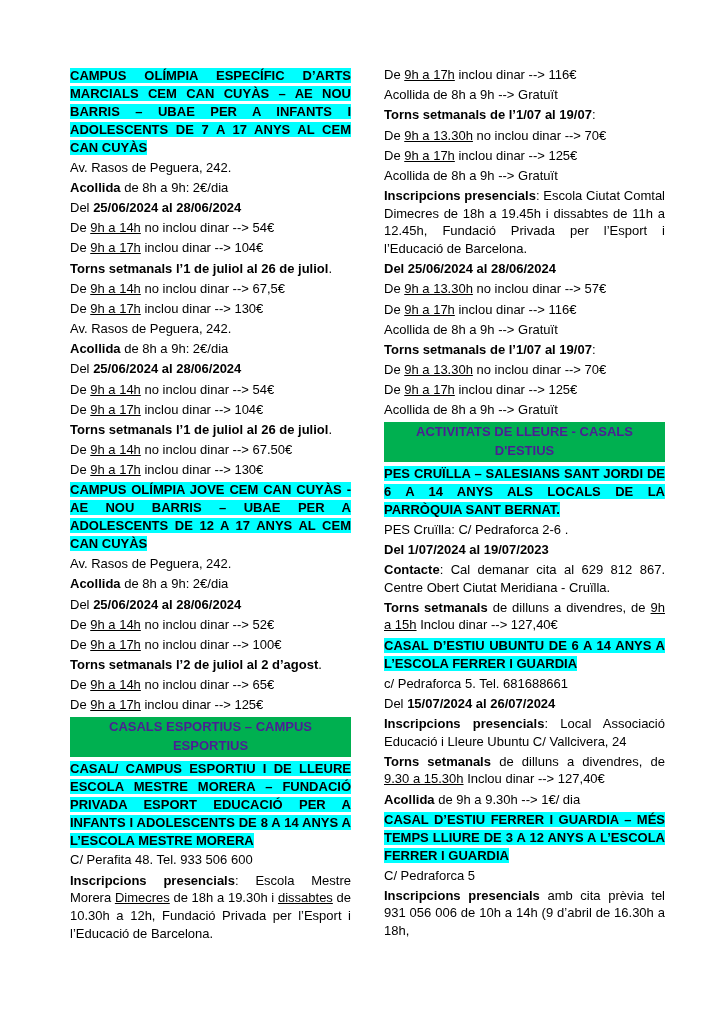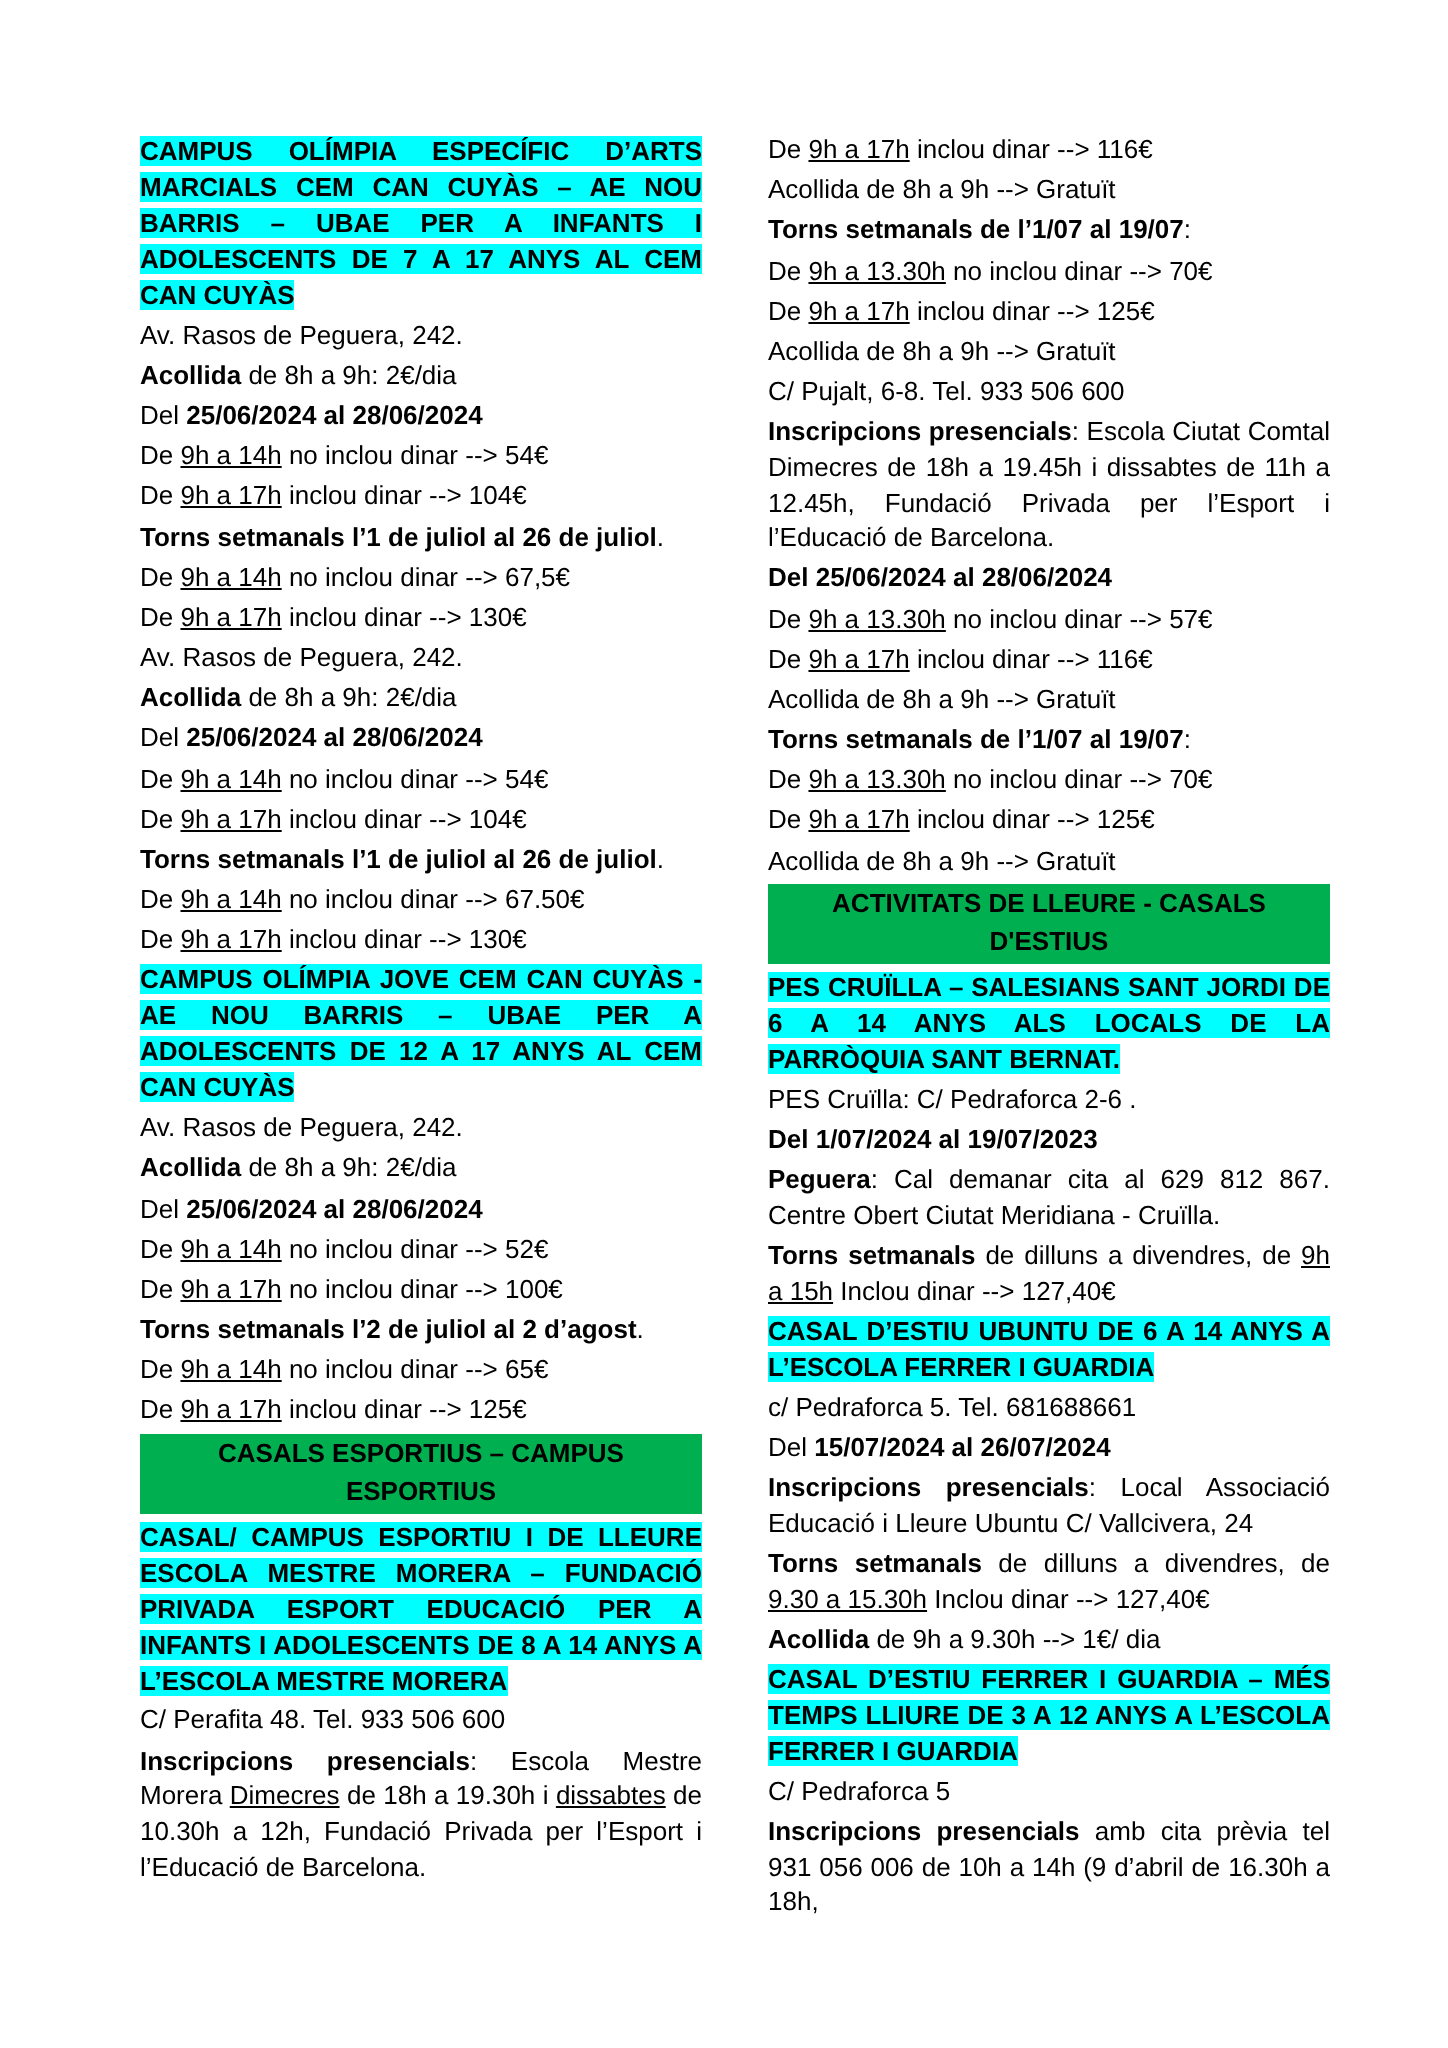--- a/index.html
+++ b/index.html
@@ -33,21 +33,21 @@
   .title {
     margin: 1px 0 2px 0;
     font-weight: bold;
     text-align: justify;
     line-height: 1.38;
   }
   .title .hl { background: #00FFFF; }
   .section {
     margin: 3px 0 3px 0;
     background: #00B050;
-    color: #000000;
+    color: #4c1d95;
     font-weight: bold;
     text-align: center;
     line-height: 1.45;
     padding: 1px 4px;
   }
   .b { font-weight: bold; }
   .u { text-decoration: underline; }
 </style>
 </head>
 <body>
@@ -85,35 +85,34 @@
       <p class="para"><span>C/ Perafita 48. Tel. 933 506 600</span></p>
       <p class="para"><span class="b">Inscripcions presencials</span><span>: Escola Mestre Morera </span><span class="u">Dimecres</span><span> de 18h a 19.30h i </span><span class="u">dissabtes</span><span> de 10.30h a 12h, Fundació Privada per l’Esport i l’Educació de Barcelona.</span></p>
     </div>
   <div class="col" id="col-right">
       <p class="para"><span>De </span><span class="u">9h a 17h</span><span> inclou dinar --&gt; 116€</span></p>
       <p class="para"><span>Acollida de 8h a 9h --&gt; Gratuït</span></p>
       <p class="para"><span class="b">Torns setmanals de l’1/07 al 19/07</span><span>:</span></p>
       <p class="para"><span>De </span><span class="u">9h a 13.30h</span><span> no inclou dinar --&gt; 70€</span></p>
       <p class="para"><span>De </span><span class="u">9h a 17h</span><span> inclou dinar --&gt; 125€</span></p>
       <p class="para"><span>Acollida de 8h a 9h --&gt; Gratuït</span></p>
-      <p class="para"><span>C/ Pujalt, 6-8. Tel. 933 506 600</span></p>
       <p class="para"><span class="b">Inscripcions presencials</span><span>: Escola Ciutat Comtal Dimecres de 18h a 19.45h i dissabtes de 11h a 12.45h, Fundació Privada per l’Esport i l’Educació de Barcelona.</span></p>
       <p class="para"><span class="b">Del 25/06/2024 al 28/06/2024</span></p>
       <p class="para"><span>De </span><span class="u">9h a 13.30h</span><span> no inclou dinar --&gt; 57€</span></p>
       <p class="para"><span>De </span><span class="u">9h a 17h</span><span> inclou dinar --&gt; 116€</span></p>
       <p class="para"><span>Acollida de 8h a 9h --&gt; Gratuït</span></p>
       <p class="para"><span class="b">Torns setmanals de l’1/07 al 19/07</span><span>:</span></p>
       <p class="para"><span>De </span><span class="u">9h a 13.30h</span><span> no inclou dinar --&gt; 70€</span></p>
       <p class="para"><span>De </span><span class="u">9h a 17h</span><span> inclou dinar --&gt; 125€</span></p>
       <p class="para"><span>Acollida de 8h a 9h --&gt; Gratuït</span></p>
       <div class="section">ACTIVITATS DE LLEURE - CASALS D'ESTIUS</div>
       <div class="title"><span class="hl">PES CRUÏLLA – SALESIANS SANT JORDI DE 6 A 14 ANYS ALS LOCALS DE LA PARRÒQUIA SANT BERNAT.</span></div>
       <p class="para"><span>PES Cruïlla: C/ Pedraforca 2-6 .</span></p>
       <p class="para"><span class="b">Del 1/07/2024 al 19/07/2023</span></p>
-      <p class="para"><span class="b">Peguera</span><span>: Cal demanar cita al 629 812 867. Centre Obert Ciutat Meridiana - Cruïlla.</span></p>
+      <p class="para"><span class="b">Contacte</span><span>: Cal demanar cita al 629 812 867. Centre Obert Ciutat Meridiana - Cruïlla.</span></p>
       <p class="para"><span class="b">Torns setmanals</span><span> de dilluns a divendres, de </span><span class="u">9h a 15h</span><span> Inclou dinar --&gt; 127,40€</span></p>
       <div class="title"><span class="hl">CASAL D’ESTIU UBUNTU DE 6 A 14 ANYS A L’ESCOLA FERRER I GUARDIA</span></div>
       <p class="para"><span>c/ Pedraforca 5. Tel. 681688661</span></p>
       <p class="para"><span>Del </span><span class="b">15/07/2024 al 26/07/2024</span></p>
       <p class="para"><span class="b">Inscripcions presencials</span><span>: Local Associació Educació i Lleure Ubuntu C/ Vallcivera, 24</span></p>
       <p class="para"><span class="b">Torns setmanals</span><span> de dilluns a divendres, de </span><span class="u">9.30 a 15.30h</span><span> Inclou dinar --&gt; 127,40€</span></p>
       <p class="para"><span class="b">Acollida</span><span> de 9h a 9.30h --&gt; 1€/ dia</span></p>
       <div class="title"><span class="hl">CASAL D’ESTIU FERRER I GUARDIA – MÉS TEMPS LLIURE DE 3 A 12 ANYS A L’ESCOLA FERRER I GUARDIA</span></div>
       <p class="para"><span>C/ Pedraforca 5</span></p>
       <p class="para"><span class="b">Inscripcions presencials</span><span> amb cita prèvia tel 931 056 006 de 10h a 14h (9 d’abril de 16.30h a 18h,</span></p>

